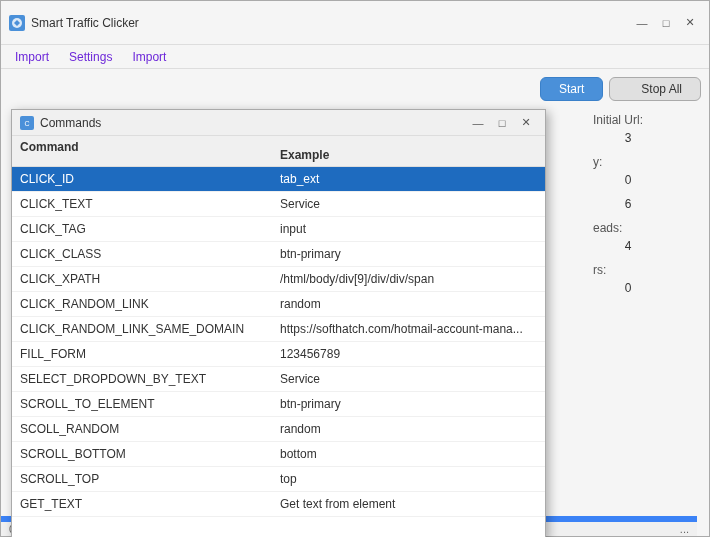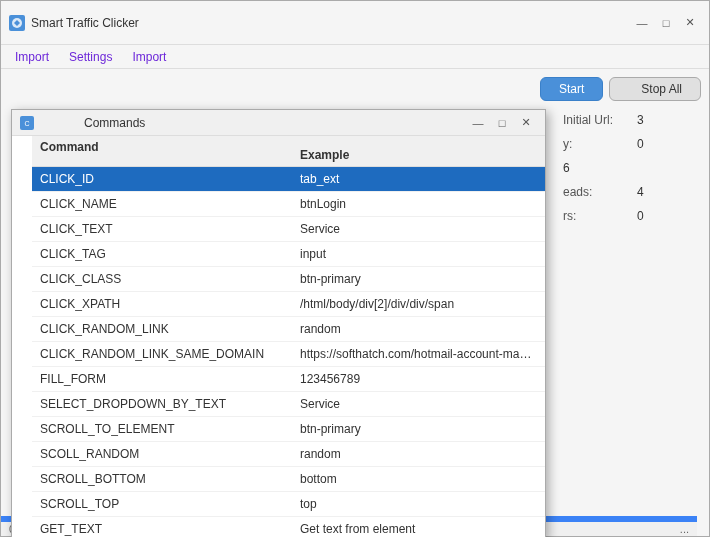--- a/index.html
+++ b/index.html
@@ -109,20 +109,21 @@
       border-radius: 6px;
     }
     .btn.primary { background: #4a90d9; color: white; border-color: #3a80c9; }
     .btn.stop-btn { background: #e0e0e0; padding-left: 31px; }
 
     .info-row {
       display: flex;
       align-items: center;
       gap: 4px;
       font-size: 12px;
+      flex-direction: column;
     }
 
     .info-label {
       color: #555;
       min-width: 70px;
     }
 
     .info-value {
       color: #333;
       font-weight: 500;
@@ -171,21 +172,20 @@
       color: white;
       display: flex;
       align-items: center;
       justify-content: center;
     }
 
     .modal-title-text {
       font-size: 12px;
       color: #333;
       flex: 1;
-      margin-left: 44px;
     }
 
     .modal-controls {
       display: flex;
       gap: 2px;
     }
 
     .modal-btn {
       width: 22px;
       height: 18px;
@@ -197,21 +197,20 @@
       display: flex;
       align-items: center;
       justify-content: center;
     }
 
     .modal-content {
       flex: 1;
       overflow: hidden;
       display: flex;
       flex-direction: column;
-      padding-left: 20px;
     }
 
     .table-header {
       display: flex;
       background: #f0f0f0;
       border-bottom: 1px solid #ddd;
       padding: 4px 0;
     }
 
     .col-command {
@@ -374,38 +373,34 @@
             <div class="col-command">Command</div>
             <div class="col-example">Example</div>
           </div>
 
           <div class="table-body" id="table-body">
           <div class="table-row selected">
     <div class="row-command">CLICK_ID</div>
     <div class="row-example">tab_ext</div>
   </div>
               <div class="table-row">
-    <div class="row-command">CLICK_NAME</div>
-    <div class="row-example">btnLogin</div>
-  </div>
-              <div class="table-row">
     <div class="row-command">CLICK_TEXT</div>
     <div class="row-example">Service</div>
   </div>
               <div class="table-row">
     <div class="row-command">CLICK_TAG</div>
     <div class="row-example">input</div>
   </div>
               <div class="table-row">
     <div class="row-command">CLICK_CLASS</div>
     <div class="row-example">btn-primary</div>
   </div>
               <div class="table-row">
     <div class="row-command">CLICK_XPATH</div>
-    <div class="row-example">/html/body/div[2]/div/div/span</div>
+    <div class="row-example">/html/body/div[9]/div/div/span</div>
   </div>
               <div class="table-row">
     <div class="row-command">CLICK_RANDOM_LINK</div>
     <div class="row-example">random</div>
   </div>
               <div class="table-row">
     <div class="row-command">CLICK_RANDOM_LINK_SAME_DOMAIN</div>
     <div class="row-example">https://softhatch.com/hotmail-account-mana...</div>
   </div>
               <div class="table-row">

